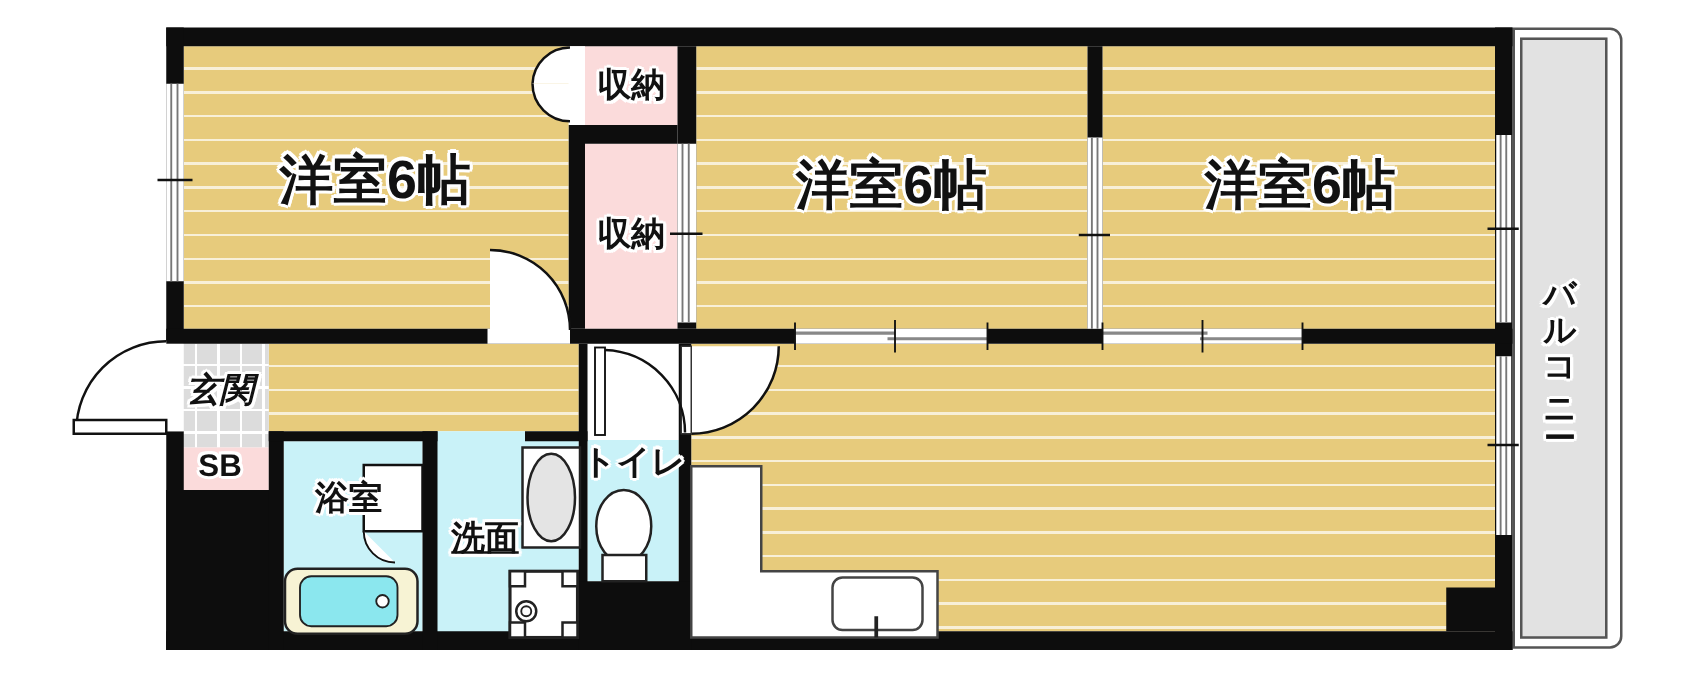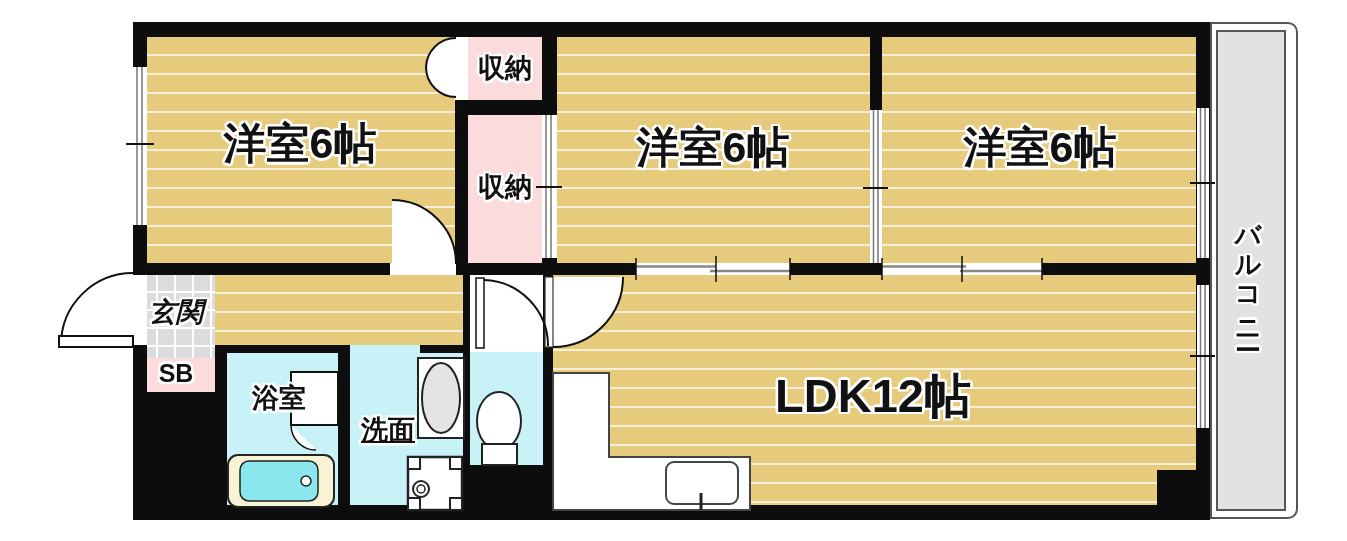--- a/index.html
+++ b/index.html
@@ -140,22 +140,22 @@
     <path d="M1190,356 H1215" stroke="#111" stroke-width="2"></path>
     <path d="M636,266.5 H716 M710,271 H790" stroke="#888" stroke-width="2.5" fill="none"></path>
     <path d="M636,258 V280 M716,256 V282 M790,258 V280" stroke="#111" stroke-width="1.5"></path>
     <path d="M882,266.5 H966 M960,271 H1042" stroke="#888" stroke-width="2.5" fill="none"></path>
     <path d="M882,258 V280 M962,256 V282 M1042,258 V280" stroke="#111" stroke-width="1.5"></path>
   </svg>
 
   <div class="label label-room" style="left:300px;top:144px;">洋室6帖</div>
   <div class="label label-room" style="left:713px;top:148px;">洋室6帖</div>
   <div class="label label-room" style="left:1040px;top:148px;">洋室6帖</div>
-  <div class="label label-ldk" style="left:873px;top:396px;">LDK12帖</div>
   <div class="label label-small" style="left:505px;top:68px;">収納</div>
   <div class="label label-small" style="left:505px;top:187px;">収納</div>
   <div class="label label-small" style="left:176px;top:312px;font-style:italic;">玄関</div>
   <div class="label label-sb" style="left:176px;top:373px;">SB</div>
   <div class="label label-small" style="left:279px;top:398px;">浴室</div>
   <div class="label label-small" style="left:388px;top:430px;text-decoration:underline;">洗面</div>
+  <div class="label label-small" style="left:507px;top:369px;">トイレ</div>
   <div class="label label-vert" style="left:1249px;top:272px;">バルコニー</div>
 
 </div>
 
 </body></html>

